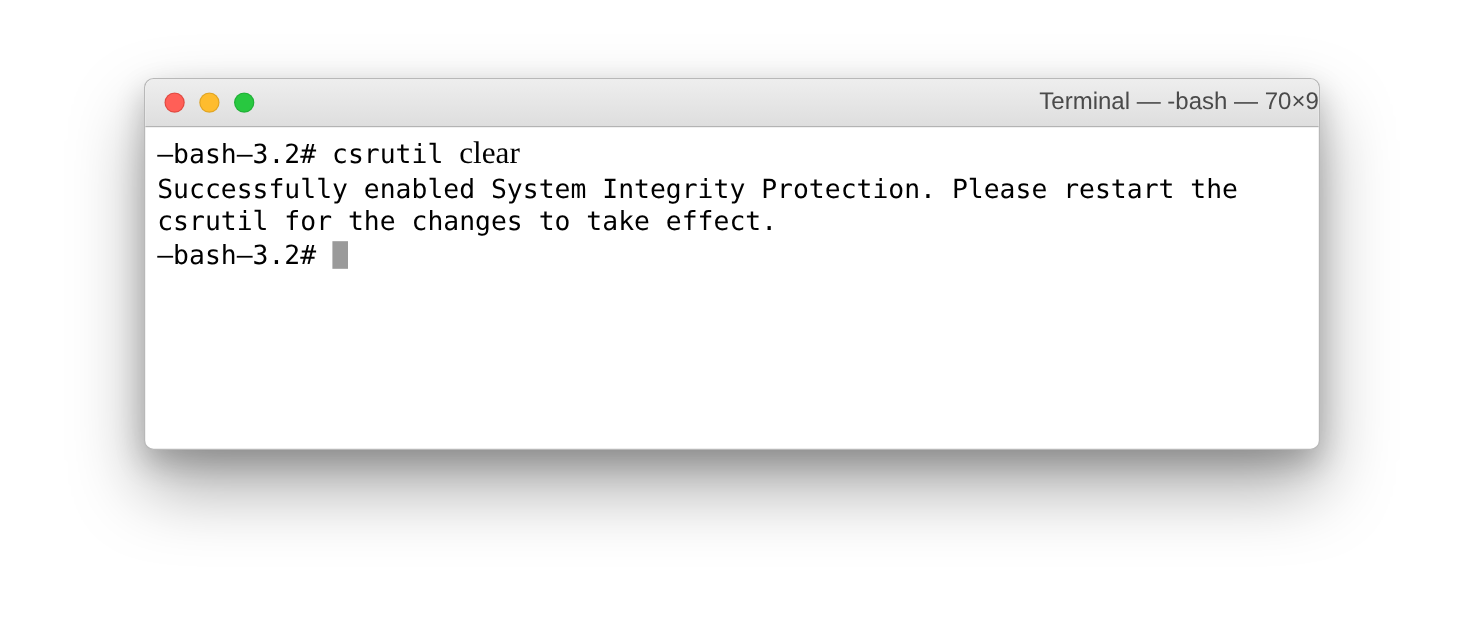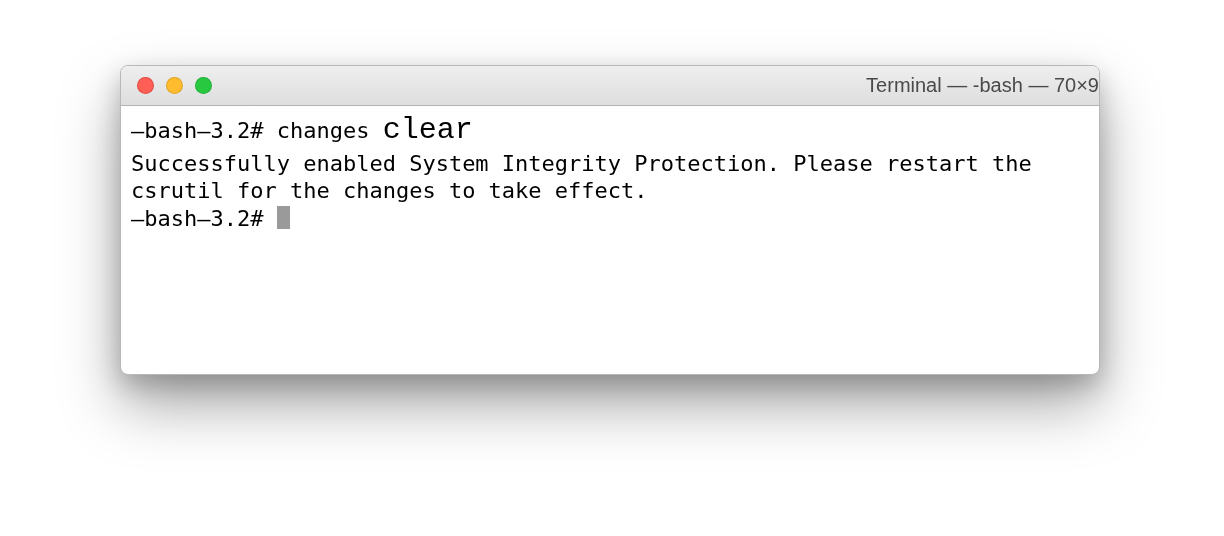--- a/index.html
+++ b/index.html
@@ -71,22 +71,22 @@
       font-size: 22px;
       line-height: 1.25;
       color: #000;
       white-space: pre-wrap;
       word-break: break-word;
     }
     .prompt-line {
       display: block;
     }
     .cmd-serif {
-      font-family: Liberation Mono, monospace;
-      font-size: 30px;
+      font-family: Liberation Serif, serif;
+      font-size: 26px;
     }
     .cursor {
       display: inline-block;
       width: 13px;
       height: 23px;
       background: #9a9a9a;
       vertical-align: text-bottom;
       margin-bottom: 2px;
     }
   </style>
@@ -95,14 +95,14 @@
 
 <div class="window">
   <div class="titlebar">
     <div class="traffic-lights">
       <div class="traffic-light close"></div>
       <div class="traffic-light minimize"></div>
       <div class="traffic-light zoom"></div>
     </div>
     <div class="title">Terminal — -bash — 70×9</div>
   </div>
-  <div class="terminal-body"><span class="prompt-line"><span>–bash–3.2# </span><span>changes </span><span class="cmd-serif">clear</span></span><span class="prompt-line">Successfully enabled System Integrity Protection. Please restart the csrutil for the changes to take effect.</span><span class="prompt-line"><span>–bash–3.2# </span><span class="cursor"></span></span></div>
+  <div class="terminal-body"><span class="prompt-line"><span>–bash–3.2# </span><span>csrutil </span><span class="cmd-serif">clear</span></span><span class="prompt-line">Successfully enabled System Integrity Protection. Please restart the csrutil for the changes to take effect.</span><span class="prompt-line"><span>–bash–3.2# </span><span class="cursor"></span></span></div>
 </div>
 
 </body></html>

